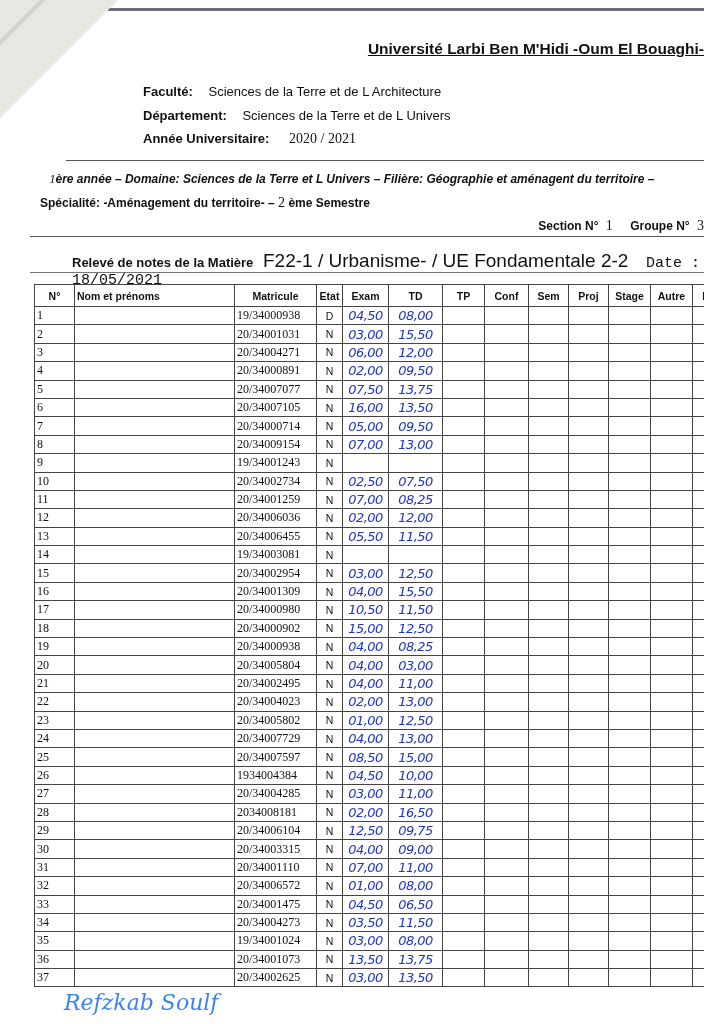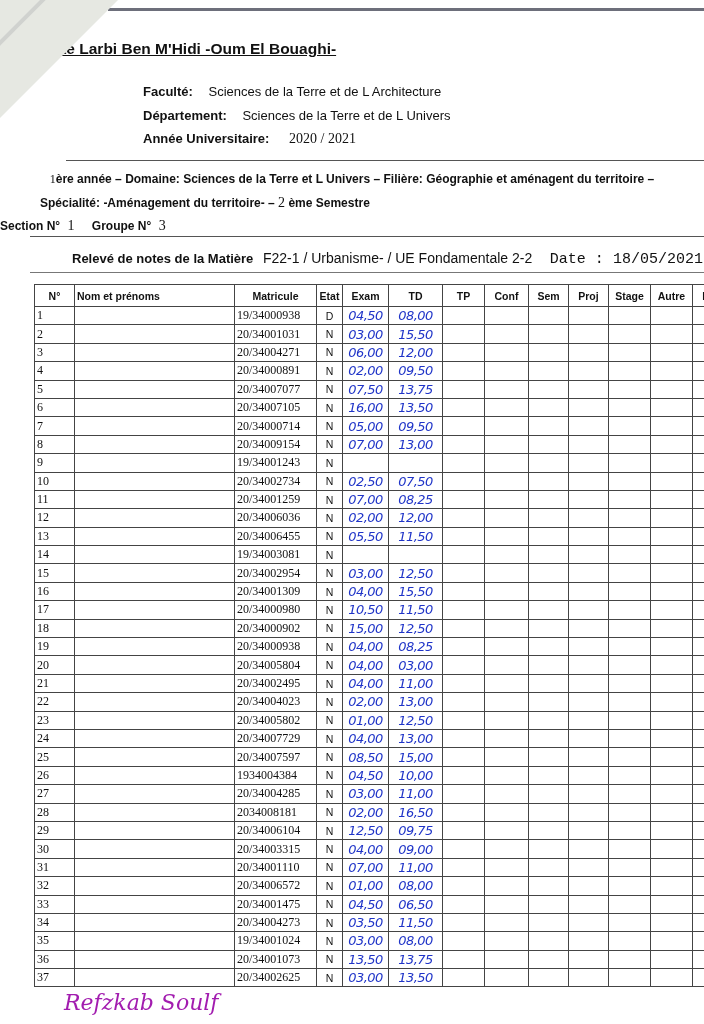--- a/index.html
+++ b/index.html
@@ -13,57 +13,57 @@
     border-top:118px solid #e6e8e2; border-right:118px solid transparent;
     z-index:2;
   }
   .fold-edge {
     position:absolute; left:-12px; top:52px; width:160px; height:4px;
     background:#d0d2cf; transform:rotate(-45deg); transform-origin:left top; z-index:3;
   }
   .topline { position:absolute; left:108px; top:8px; width:596px; height:3px; background:#6d6f7b; }
 
   .title {
-    position:absolute; left:0; width:704px; top:40px; text-align:left;
+    position:absolute; left:0; width:704px; top:40px; text-align:right;
     font-weight:bold; font-size:15.5px; text-decoration:underline;
   }
   .meta { position:absolute; left:107px; font-size:13px; }
   .meta b { font-weight:bold; display:inline-block;padding-left:36px; }
   .meta span.v { margin-left:12px;text-align:right; }
   .meta .serif { font-family:"Liberation Serif", serif; font-size:14px; }
   .hr { position:absolute; height:1px; background:#555; }
 
-  .line1 { position:absolute; left:0; width:704px; top:172px; text-align:center; font-size:12px; font-weight:bold; }
+  .line1 { position:absolute; left:0; width:704px; top:172px; text-align:center; font-size:12px; font-weight:bold;font-style:italic; }
   .line2 { position:absolute; left:0; width:704px; top:195px; text-align:left; font-size:12px; font-weight:bold;padding-left:40px; }
-  .line3 { position:absolute; left:0; width:704px; top:218px; text-align:left; font-size:12px; font-weight:bold; }
+  .line3 { position:absolute; left:0; width:704px; top:218px; text-align:right; font-size:12px; font-weight:bold; }
   .serifnum { font-family:"Liberation Serif", serif; font-weight:normal; font-size:14px; }
 
   .releve { position:absolute; left:72px; top:250px; font-size:13px; }
   .releve b { font-weight:bold; }
-  .releve .val { font-size:14px; margin-left:6px; }
+  .releve .val { font-size:19px; margin-left:6px; }
   .releve .date { font-family:Liberation Mono, monospace; font-size:15px; margin-left:14px; }
 
   table.grades {
     position:absolute; left:34px; top:284px; width:662px;
     border-collapse:collapse; font-size:11px; table-layout:fixed;
   }
   table.grades th, table.grades td {
     border:1px solid #444; height:17.4px; padding:0 2px; overflow:hidden; white-space:nowrap;
   }
   table.grades th { font-weight:bold; font-size:10.5px; height:21px; text-align:center; }
   table.grades th.name { text-align:left; }
   td.num { font-family:"Liberation Serif", serif; font-size:12px; padding-left:12px; }
   td.mat { font-family:Liberation Serif, serif; font-size:12px; text-align:left; padding-right:6px; }
   td.etat { text-align:center; font-size:10.5px; }
   td.hw {
     color:#1f34c8; font-family:"DejaVu Sans", sans-serif; font-style:italic;
     font-size:13px; text-align:center; letter-spacing:-0.5px;
   }
   .signature {
-    position:absolute; left:64px; top:990px; color:#a21caf;
+    position:absolute; left:64px; top:990px; color:#3b82f6;
     font-family:"DejaVu Serif", serif; font-style:italic; font-size:22px;
   }
 </style>
 </head>
 <body>
 
 <div class="fold"></div>
 <div class="fold-edge"></div>
 <div class="topline"></div>
 

